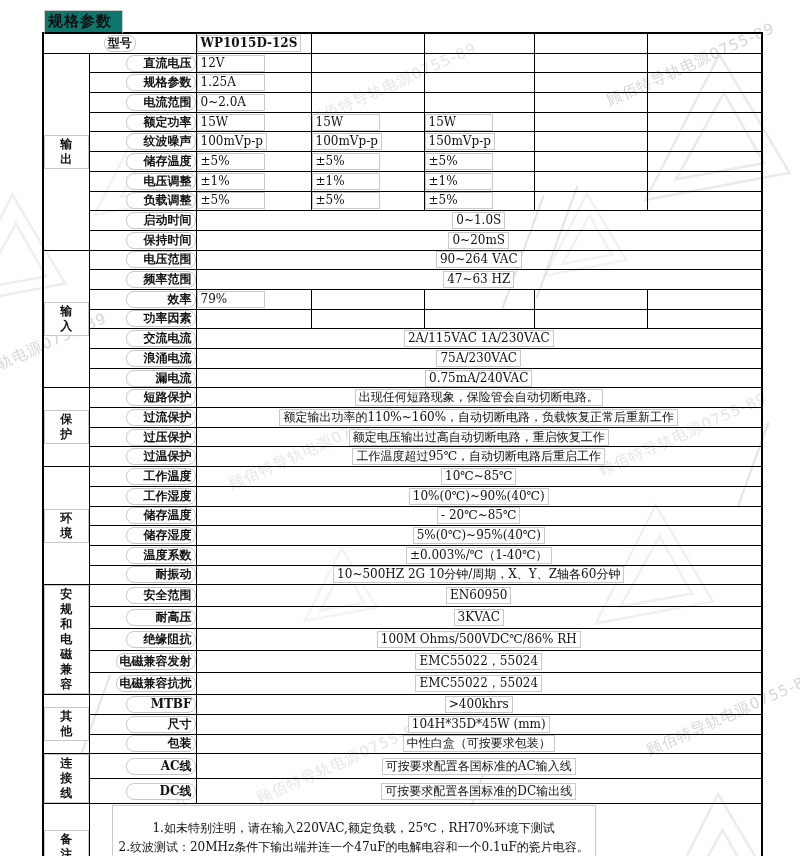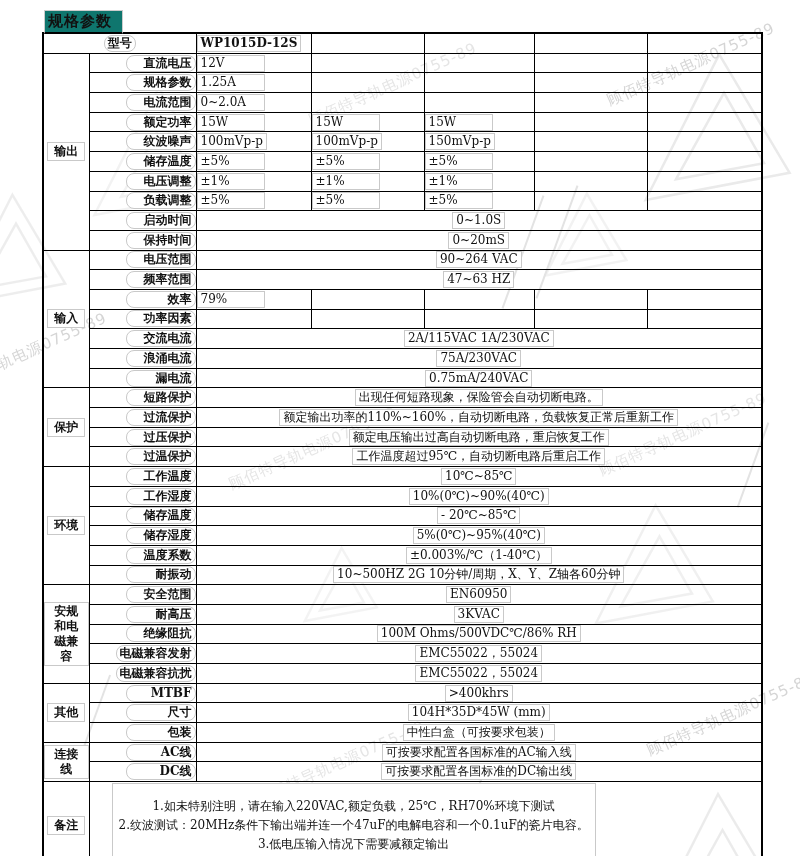--- a/index.html
+++ b/index.html
@@ -21,21 +21,21 @@
          letter-spacing:1px;border:1px solid #cccccc;border-bottom:2px solid #000;
          padding:1px 10px 1px 3px;background:#0f766e;}
 
   
   #spec-table{position:absolute;left:42px;top:32px;z-index:1;border-collapse:collapse;
               table-layout:fixed;background:transparent;border:2px solid #000;}
   #spec-table td{border:1px solid #000;height:18.7px;padding:0;font-size:12px;
                  line-height:16px;white-space:nowrap;overflow:hidden;vertical-align:middle;}
   tr.sec-top>td{border-top:2px solid #000;}
   td.group{text-align:center;font-weight:bold;font-size:13.5px;}
-  td.group .box{white-space:normal;max-width:31px;min-width:0;padding:1px 6px;line-height:15px;text-align:center;}
+  td.group .box{white-space:normal;max-width:31px;min-width:0;padding:1px 12px;line-height:15px;text-align:center;}
   td.lbl{padding-left:2px;text-align:right;font-weight:bold;}
   td.lbl .box{min-width:62px;border-radius:8px;}
   td.val{padding-left:3px;text-align:left;}
   td.val .box{min-width:60px;}
   td.center{text-align:center;padding:0;}
   td.center .box{min-width:0;}
   td.head,td.head-val{font-weight:bold;font-size:14px;}
   .box{display:inline-block;border:1px solid #c9c9c9;background:#fff;
        padding:0 3px;line-height:15px;vertical-align:middle;}
   td.notes-cell{height:68px;vertical-align:top;text-align:left;white-space:normal;}

